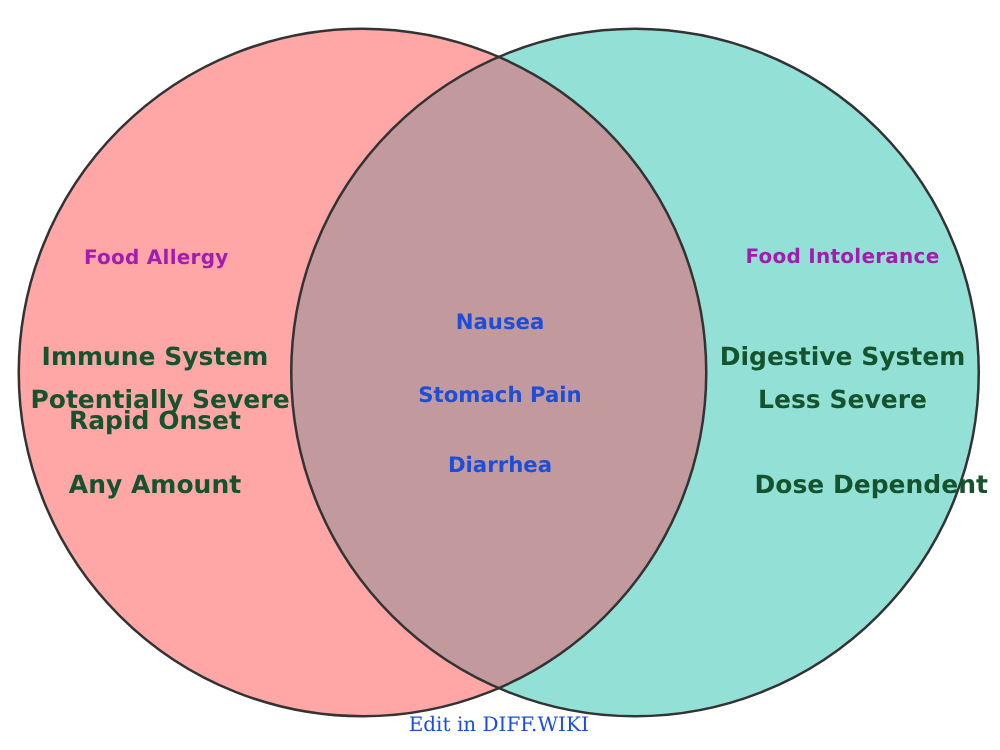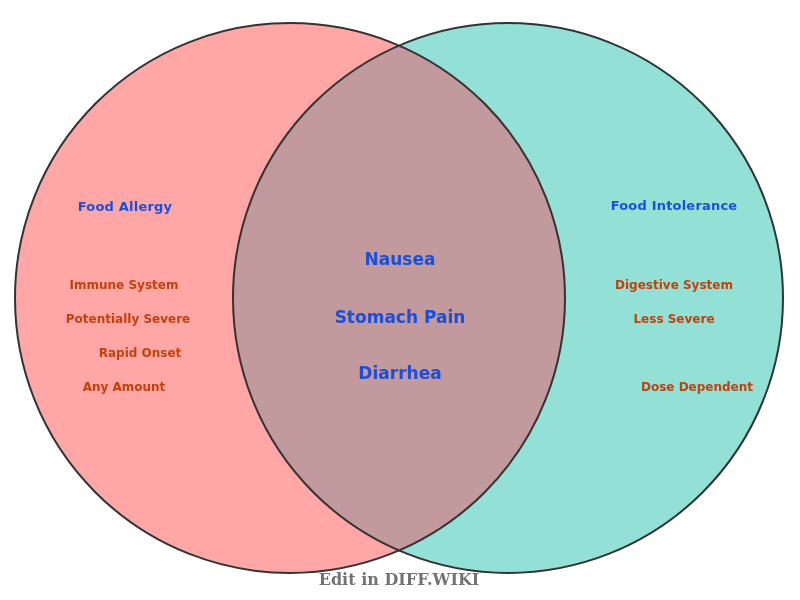--- a/index.html
+++ b/index.html
@@ -12,28 +12,28 @@
     font-family: "DejaVu Sans", sans-serif;
   }
   .venn-svg { position: absolute; left: 0; top: 0; }
   .t {
     position: absolute;
     transform: translate(-50%, -50%);
     white-space: nowrap;
     font-weight: bold;
     line-height: 1;
   }
-  .set-title   { font-size: 13px; color: #1d4ed8; letter-spacing: 0.2px; }
-  .set-item    { font-size: 12px; color: #c2410c; }
+  .set-title   { font-size: 16px; color: #a21caf; letter-spacing: 0.2px; }
+  .set-item    { font-size: 20px; color: #14532d; }
   .overlap-item{ font-size: 17px; color: #1d4ed8; }
   .footer-link {
     font-family: "DejaVu Serif", serif;
-    font-weight: bold;
+    font-weight: normal;
     font-size: 16px;
-    color: #737373;
+    color: #1d4ed8;
   }
 </style>
 </head>
 <body>
 
 <div class="stage">
 
   <svg class="venn-svg" width="800" height="600" viewBox="0 0 800 600">
     <defs>
       <clipPath id="clip-left-circle">
@@ -43,21 +43,21 @@
     <circle cx="290" cy="298" r="275" fill="#FFA6A6"></circle>
     <circle cx="508" cy="298" r="275" fill="#92E0D6"></circle>
     <circle cx="508" cy="298" r="275" clip-path="url(#clip-left-circle)" fill="#C2999D"></circle>
     <circle cx="290" cy="298" r="275" fill="none" stroke-width="2" stroke="#333333"></circle>
     <circle cx="508" cy="298" r="275" fill="none" stroke-width="2" stroke="#333333"></circle>
   </svg>
 
   <div class="t set-title" style="left:125px; top:206px;">Food Allergy</div>
   <div class="t set-item" style="left:124px; top:285px;">Immune System</div>
   <div class="t set-item" style="left:128px; top:319px;">Potentially Severe</div>
-  <div class="t set-item" style="left:124px; top:353px;margin-left:16px;">Rapid Onset</div>
+  <div class="t set-item" style="left:124px; top:336px;">Rapid Onset</div>
   <div class="t set-item" style="left:124px; top:387px;text-align:center;">Any Amount</div>
 
   <div class="t overlap-item" style="left:400px; top:259px;">Nausea</div>
   <div class="t overlap-item" style="left:400px; top:294px;margin-top:23px;">Stomach Pain</div>
   <div class="t overlap-item" style="left:400px; top:328px;margin-top:45px;">Diarrhea</div>
 
   <div class="t set-title" style="left:674px; top:205px;">Food Intolerance</div>
   <div class="t set-item" style="left:674px; top:285px;">Digestive System</div>
   <div class="t set-item" style="left:674px; top:319px;text-align:center;">Less Severe</div>
   <div class="t set-item" style="left:674px; top:387px;margin-left:23px;">Dose Dependent</div>

